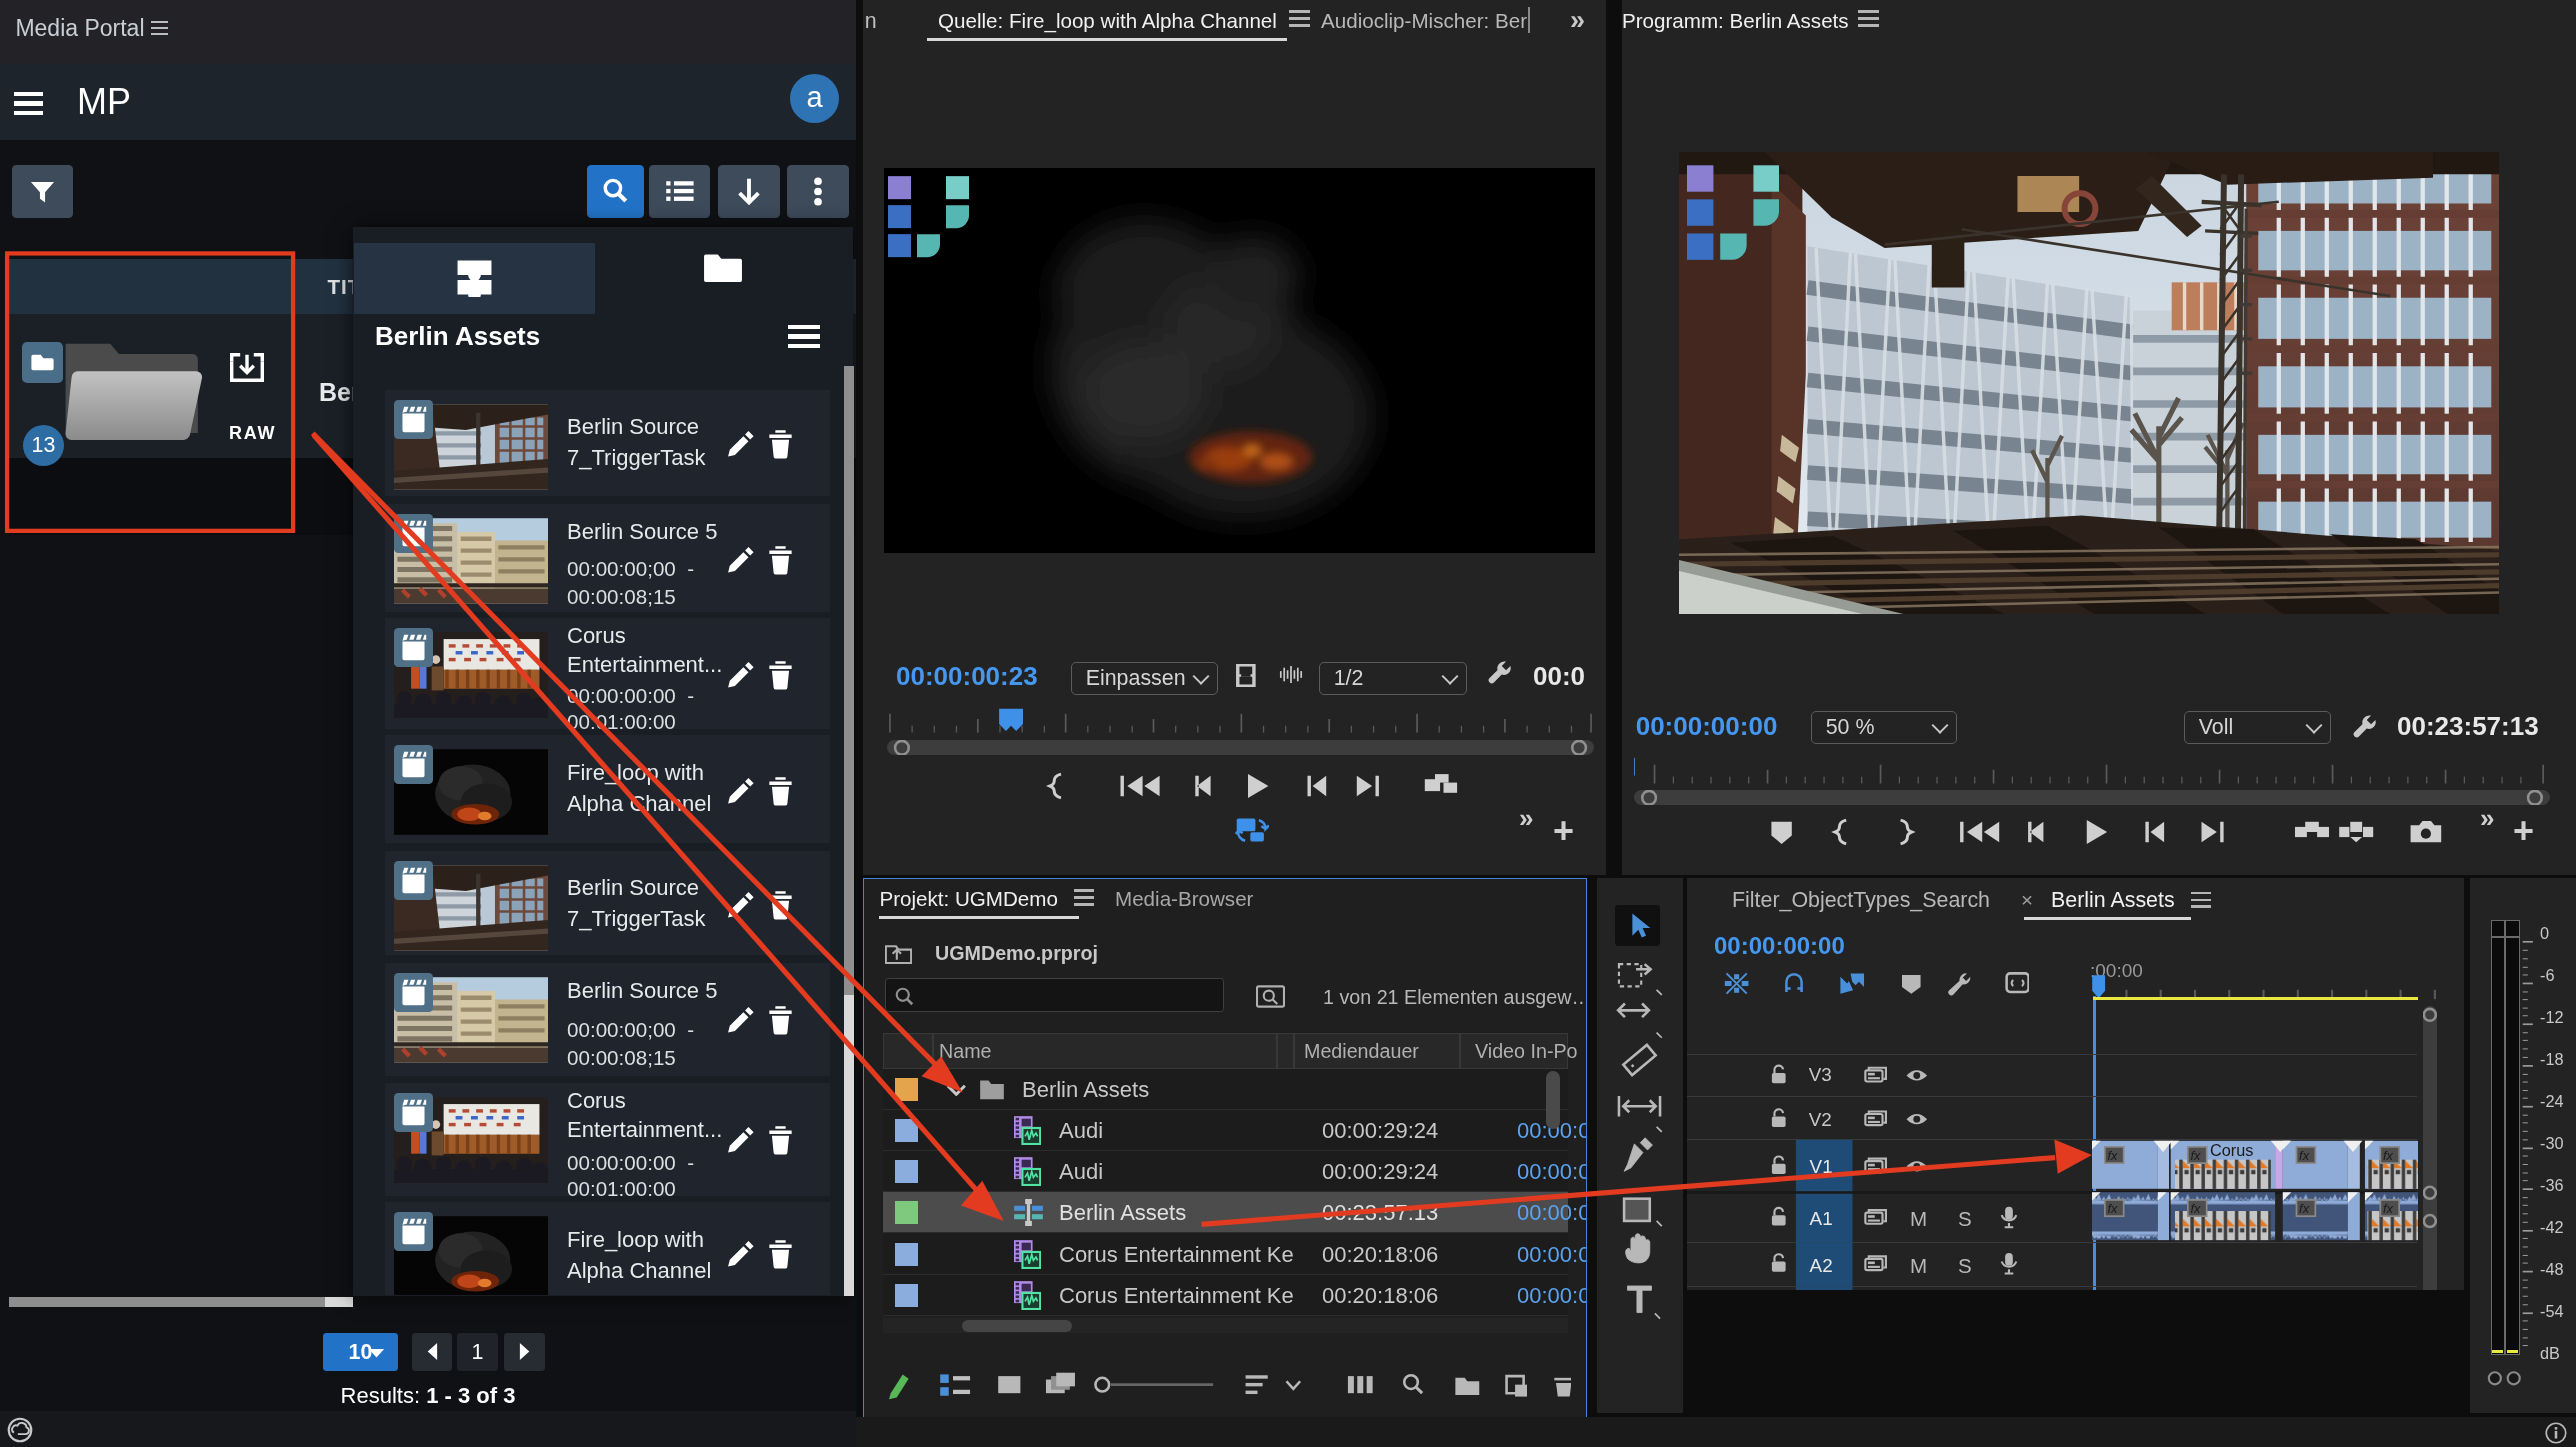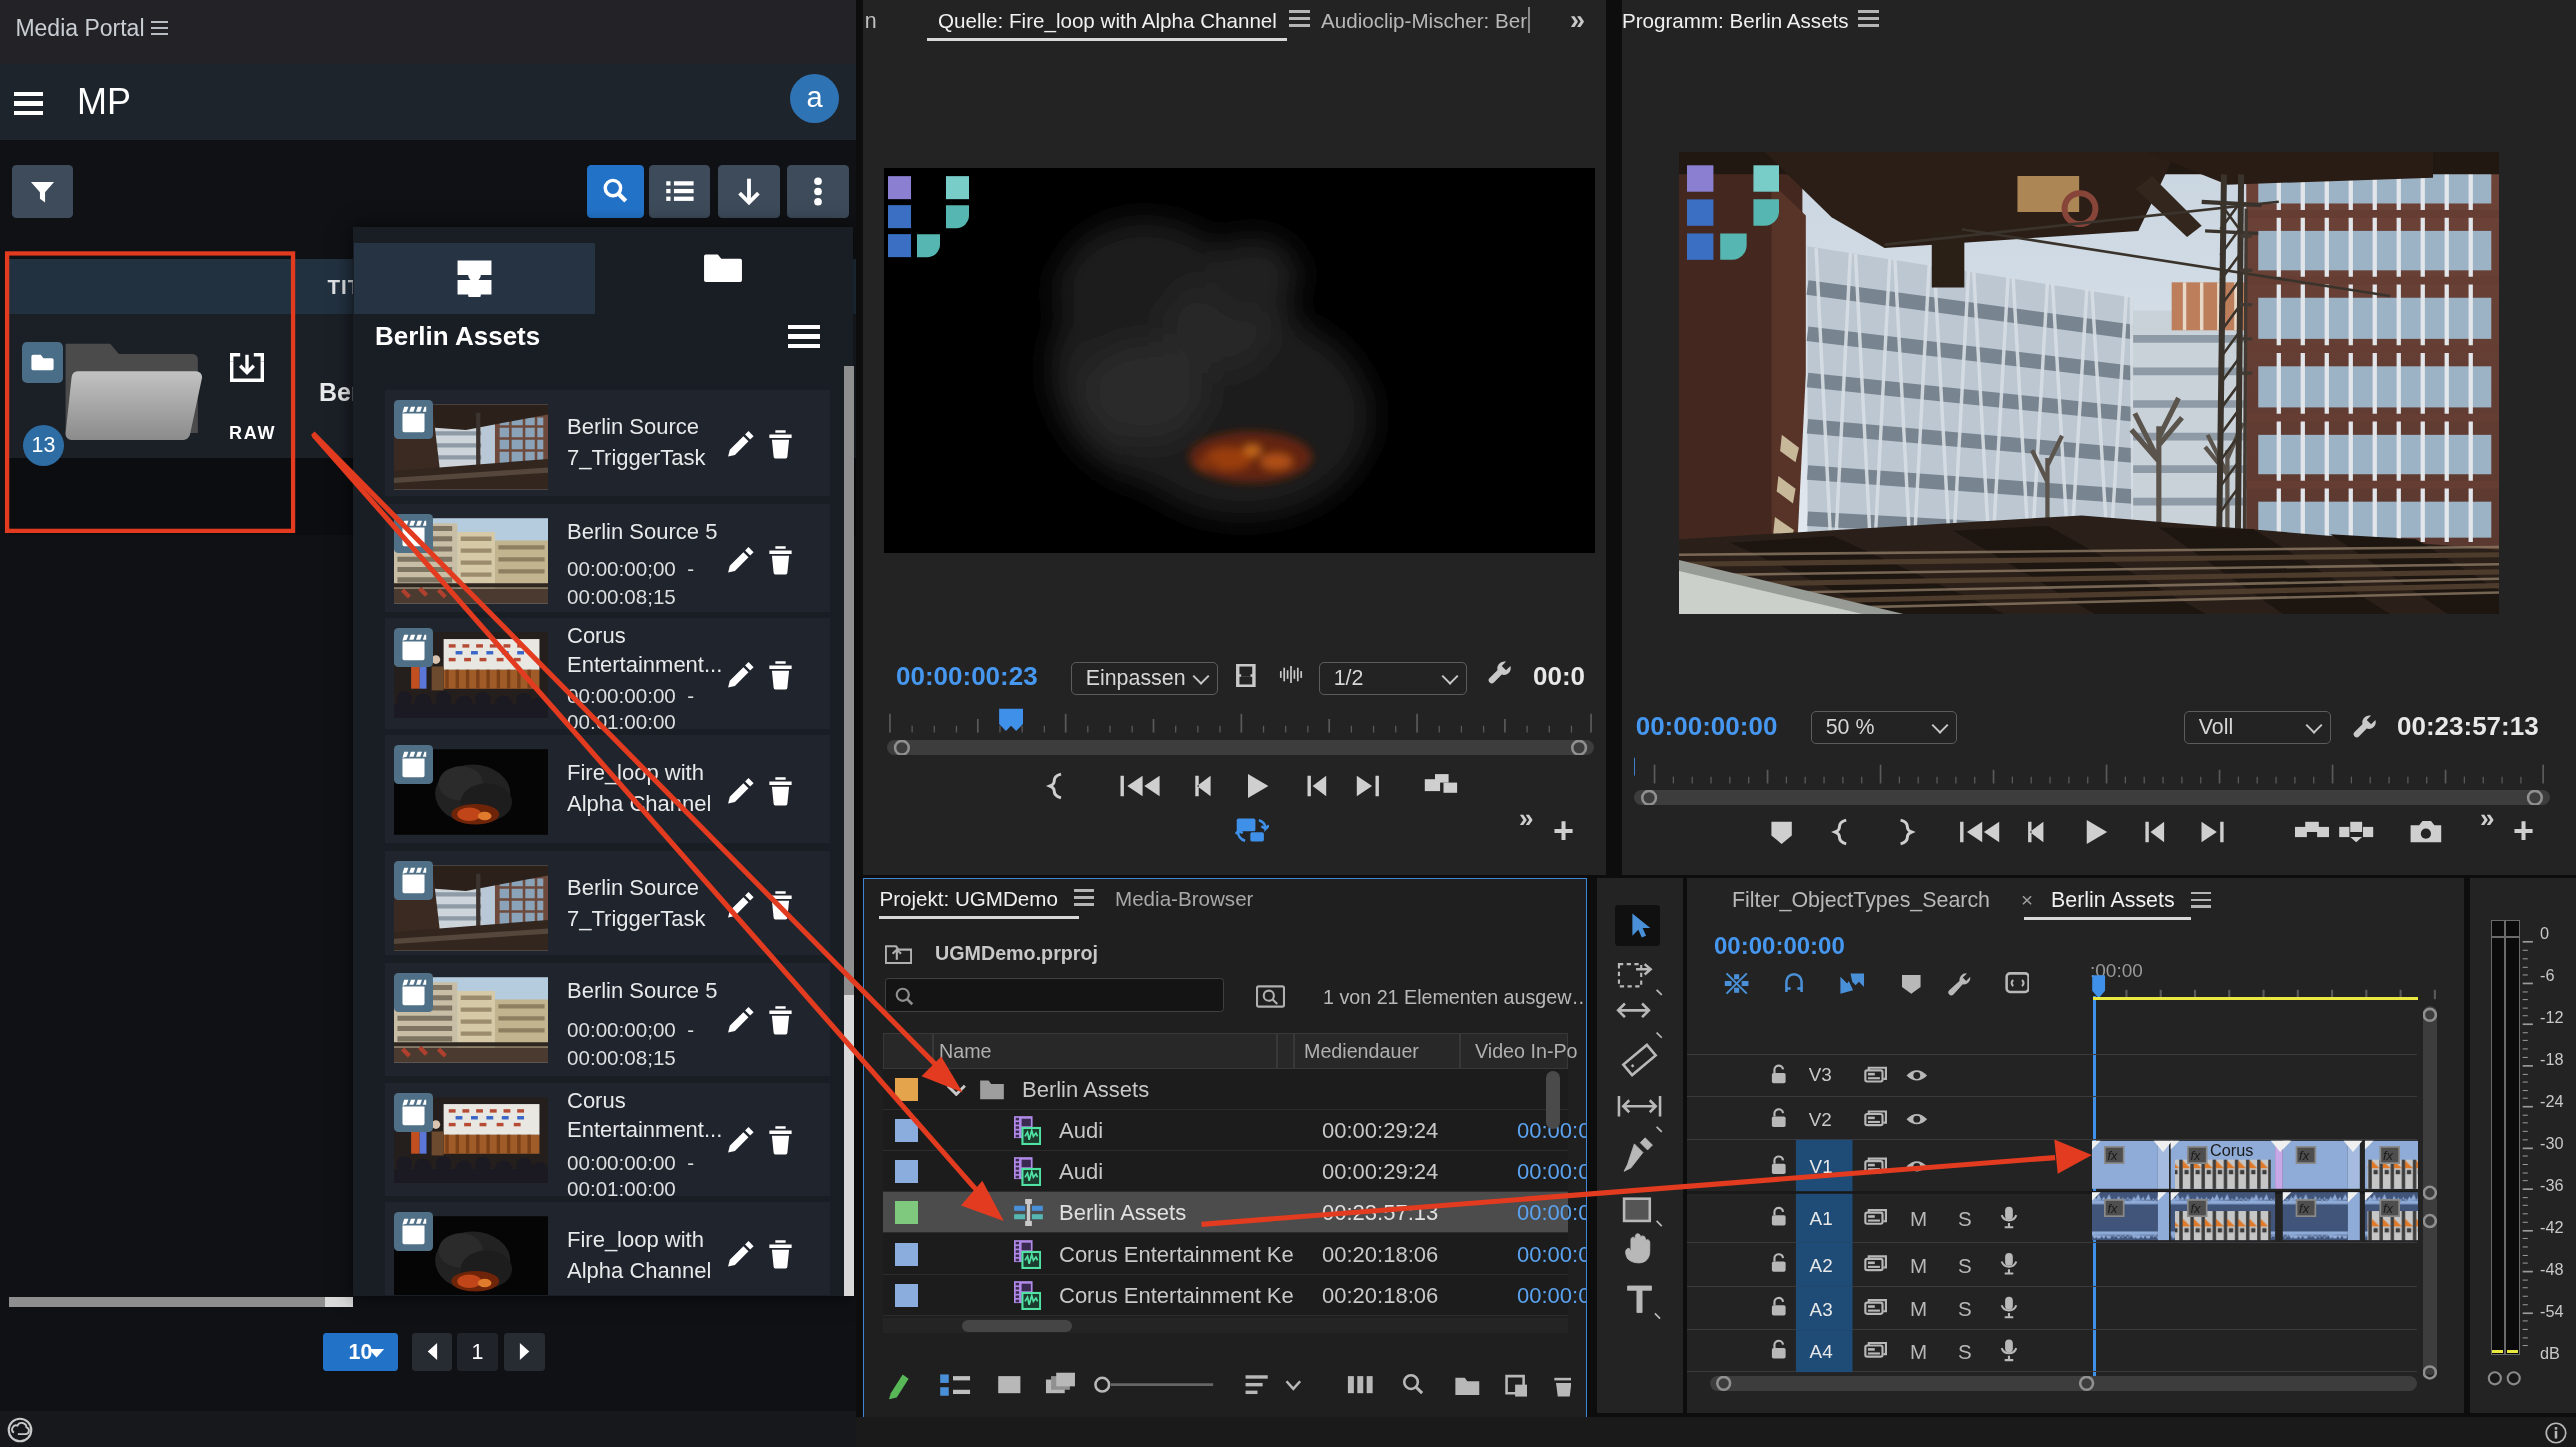--- a/index.html
+++ b/index.html
@@ -149,20 +149,21 @@
     <svg class="abs" style="left:13.7px;top:9.4px;" width="12" height="19" viewBox="0 0 14 22">
           <path d="M13 1 L2 11 L13 21 z" fill="#fff"></path>
         </svg>
   </div>
   <div class="pgbtn" style="left:457px;width:41px;background:#20242a;">1</div>
   <div class="pgbtn" style="left:504px;width:41px;background:#272c33;">
     <svg class="abs" style="left:15.4px;top:9.4px;" width="12" height="19" viewBox="0 0 14 22">
           <path d="M1 1 L12 11 L1 21 z" fill="#fff"></path>
         </svg>
   </div>
+  <div class="abs" style="left:0;top:1383px;width:856px;text-align:center;color:#fff;font-size:22px;">Results: <b>1 - 3 of 3</b></div>
 
   <div class="abs" style="left:0;top:1411px;width:856px;height:36px;background:#16181b;">
     <svg class="abs" style="left:6.9px;top:6px;" width="26" height="26" viewBox="0 0 30 30">
           <circle cx="15" cy="15" r="13" fill="none" stroke="#c8c8c8" stroke-width="2.5"></circle>
           <path d="M8 18 a4.5 4.5 0 0 1 4 -8 a5.5 5.5 0 0 1 10.5 2 a4 4 0 0 1 -1 7.8 h-9" fill="none" stroke="#c8c8c8" stroke-width="2.2"></path>
         </svg>
   </div>
 </div>
 
 <div id="ov" class="abs">
@@ -1128,21 +1129,21 @@
             <path d="M6 28 c-4 -8 -2 -12 2 -12 l2 4 v-14 c0 -4 5 -4 5 0 v-4 c0 -4 6 -4 6 0 v2 c0 -4 6 -3 6 1 v3 c0 -3 5 -3 5 1 v10 c0 8 -4 14 -13 14 c-6 0 -10 -2 -13 -5 z"></path>
           </g>
       <g transform="translate(0,378)" fill="#b8b8b8">
             <path d="M18 4 h28 v5 h-11 v26 h-6 v-26 h-11 z"></path>
             <path d="M50 36 l6 6 z" stroke-width="2"></path>
           </g>
     </g>
   </svg>
 </div>
 
-<div class="panel" style="left:1687px;top:878px;width:777px;height:535px;overflow:hidden;">
+<div class="panel" style="left:1687px;top:878px;width:777px;height:412px;overflow:hidden;">
   <span class="abs" style="left:45px;top:10.3px;color:#b8b8b8;font-size:21.4px;">Filter_ObjectTypes_Search</span>
   <span class="abs" style="left:334px;top:10.3px;color:#a0a0a0;font-size:20.6px;">×</span>
   <span class="abs" style="left:364px;top:10.3px;color:#f0f0f0;font-size:21.4px;">Berlin Assets</span>
   <span class="abs" style="left:504px;top:13.7px;">
     <span class="hbar" style="left:0;top:0;width:19.7px;height:2.6px;background:#b5b5b5;"></span>
     <span class="hbar" style="left:0;top:6.9px;width:19.7px;height:2.6px;background:#b5b5b5;"></span>
     <span class="hbar" style="left:0;top:13.7px;width:19.7px;height:2.6px;background:#b5b5b5;"></span>
   </span>
   <div class="abs" style="left:337px;top:39px;width:167px;height:2.6px;background:#d8d8d8;"></div>
 

